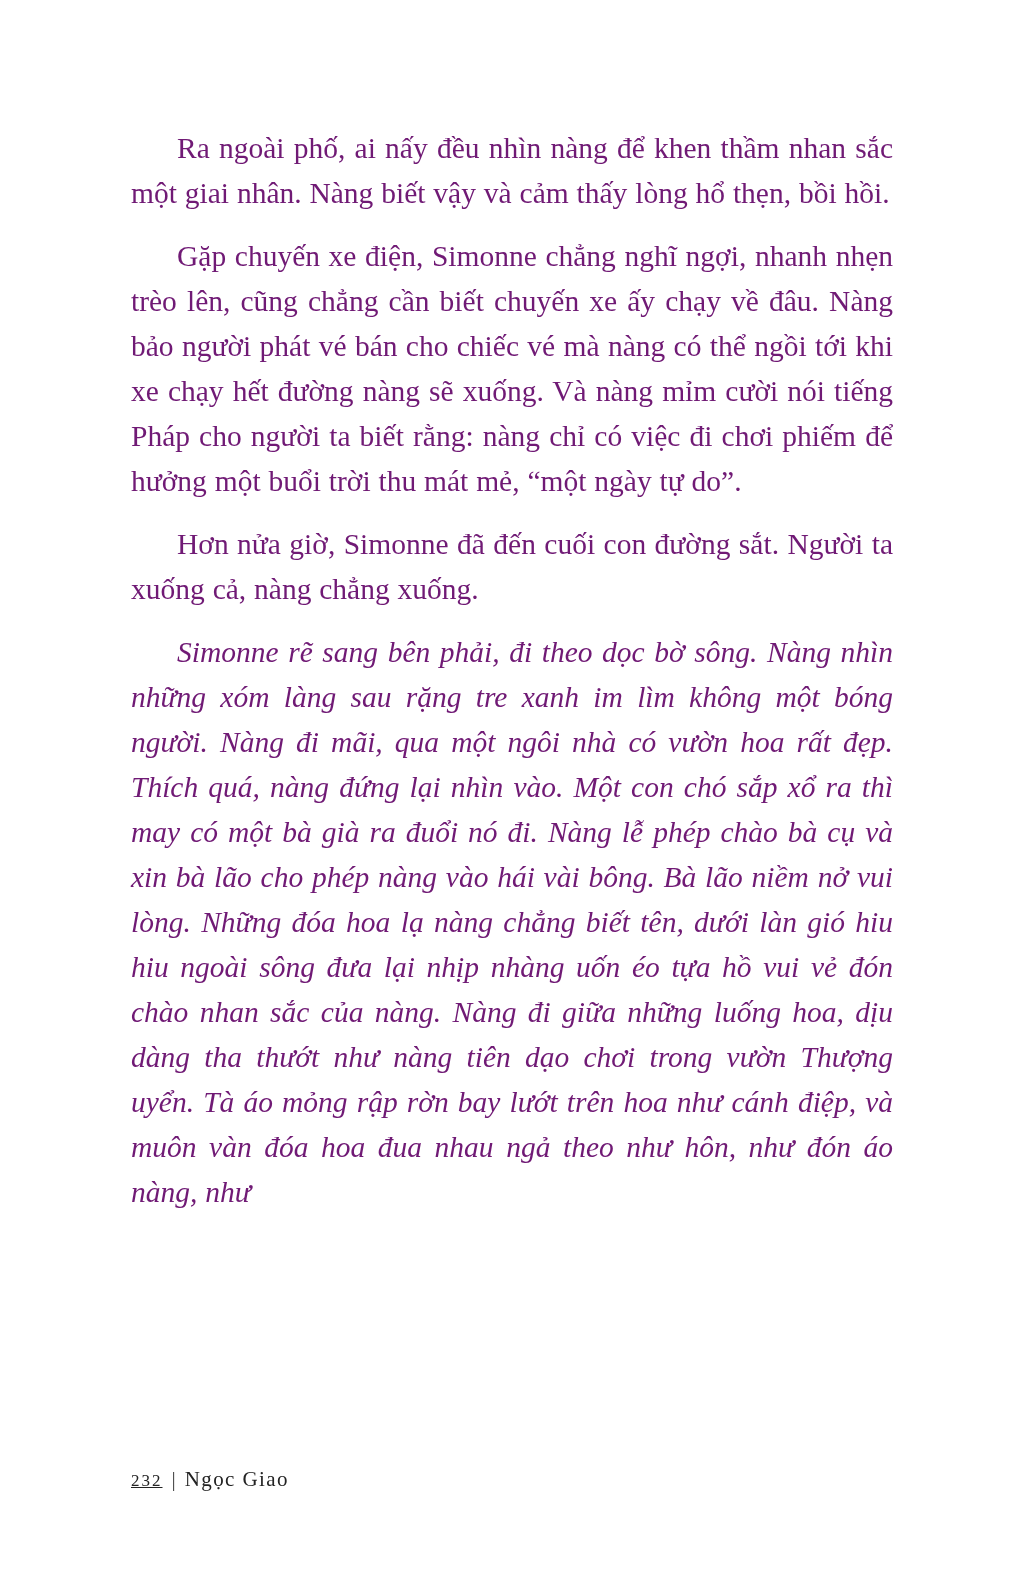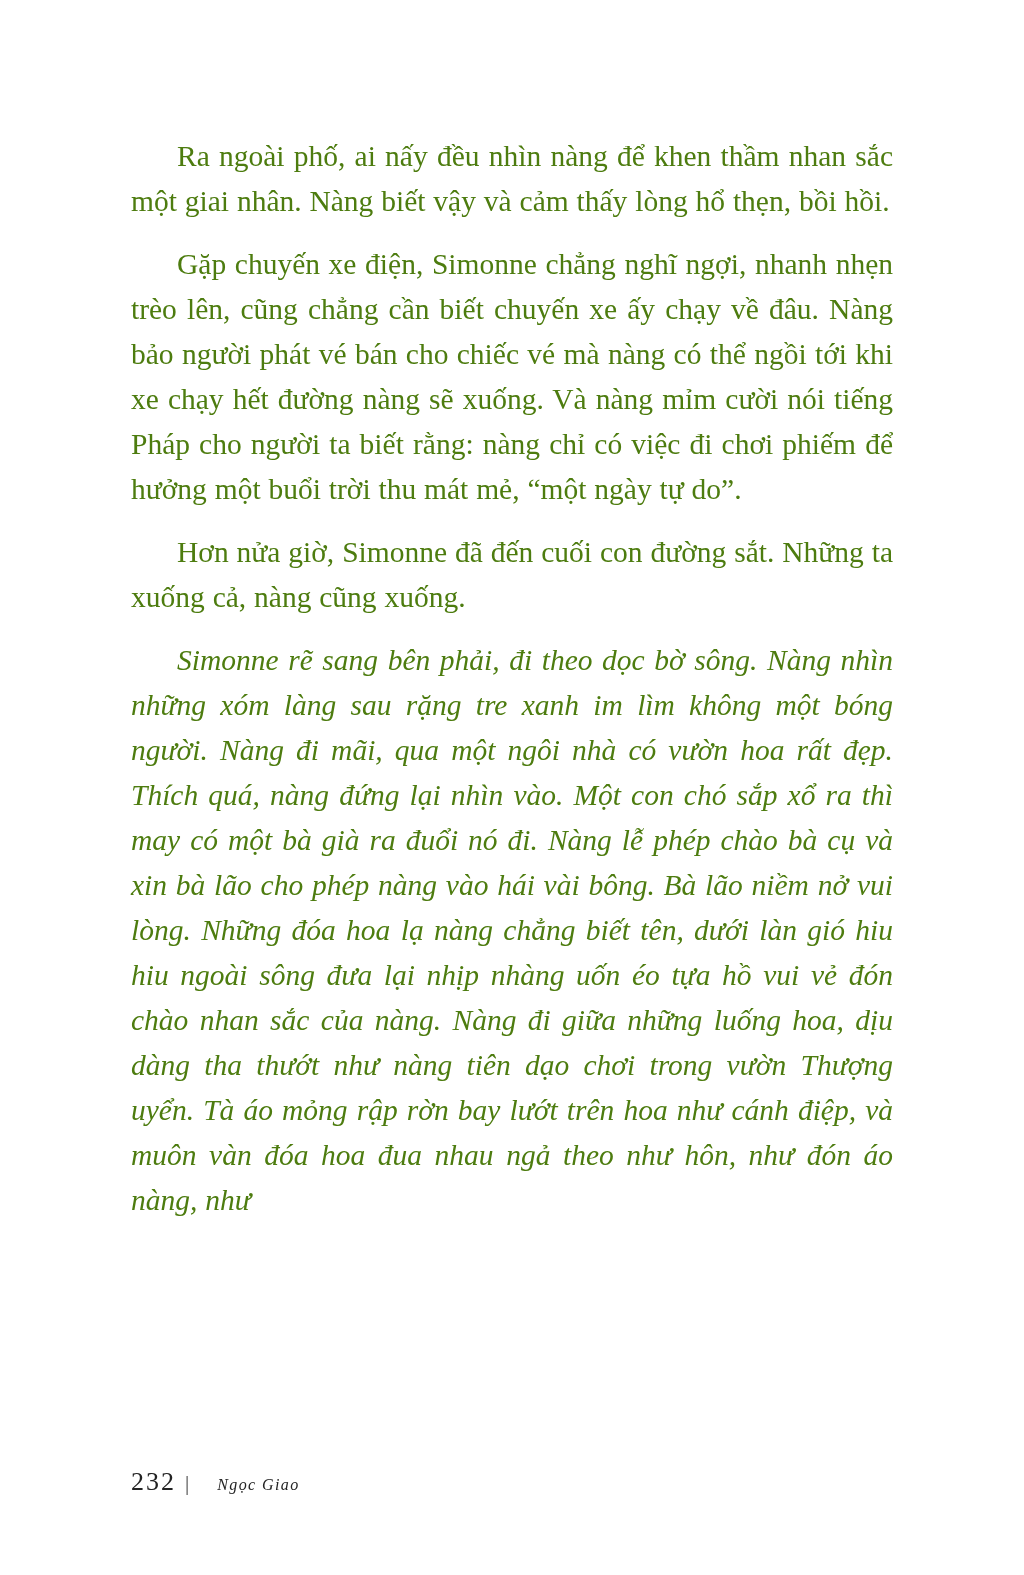--- a/index.html
+++ b/index.html
@@ -15,25 +15,25 @@
     box-sizing: border-box;
     overflow: hidden;
   }
   .text-block {
     position: absolute;
     left: 131px;
     top: 118px;
     width: 762px;
   }
   .para {
-    margin: 16px 0 18px 0;
+    margin: 8px 0 18px 0;
     font-family: "Liberation Serif", "DejaVu Serif", serif;
     font-size: 29.5px;
     line-height: 45px;
-    color: #4d7c0f;
+    color: #701a75;
     text-align: justify;
     text-indent: 46px;
     word-spacing: 0.5px;
     -webkit-hyphens: none;
     hyphens: none;
   }
   .para:last-child {
     margin-bottom: 0;
     font-style: italic;
   }
@@ -41,43 +41,42 @@
     position: absolute;
     left: 131px;
     top: 1467px;
     display: flex;
     align-items: baseline;
     gap: 9px;
     font-family: "Liberation Serif", "DejaVu Serif", serif;
     color: #232323;
   }
   .folio {
-    font-size: 26px;
+    font-size: 17px;
     letter-spacing: 2.0px;
+    text-decoration: underline;
   }
   .folio-sep {
     font-size: 21px;
     color: #444;
   }
   .author {
-    font-size: 16px;
-    font-style: italic;
+    font-size: 21px;
     letter-spacing: 1.4px;
-    margin-left: 19px;
   }
 </style>
 </head>
 <body>
 
 <div class="page">
 
   <div class="text-block">
     <p class="para">Ra ngoài phố, ai nấy đều nhìn nàng để khen thầm nhan sắc một giai nhân. Nàng biết vậy và cảm thấy lòng hổ thẹn, bồi hồi.</p>
     <p class="para">Gặp chuyến xe điện, Simonne chẳng nghĩ ngợi, nhanh nhẹn trèo lên, cũng chẳng cần biết chuyến xe ấy chạy về đâu. Nàng bảo người phát vé bán cho chiếc vé mà nàng có thể ngồi tới khi xe chạy hết đường nàng sẽ xuống. Và nàng mỉm cười nói tiếng Pháp cho người ta biết rằng: nàng chỉ có việc đi chơi phiếm để hưởng một buổi trời thu mát mẻ, “một ngày tự do”.</p>
-    <p class="para">Hơn nửa giờ, Simonne đã đến cuối con đường sắt. Những ta xuống cả, nàng cũng xuống.</p>
+    <p class="para">Hơn nửa giờ, Simonne đã đến cuối con đường sắt. Người ta xuống cả, nàng chẳng xuống.</p>
     <p class="para">Simonne rẽ sang bên phải, đi theo dọc bờ sông. Nàng nhìn những xóm làng sau rặng tre xanh im lìm không một bóng người. Nàng đi mãi, qua một ngôi nhà có vườn hoa rất đẹp. Thích quá, nàng đứng lại nhìn vào. Một con chó sắp xổ ra thì may có một bà già ra đuổi nó đi. Nàng lễ phép chào bà cụ và xin bà lão cho phép nàng vào hái vài bông. Bà lão niềm nở vui lòng. Những đóa hoa lạ nàng chẳng biết tên, dưới làn gió hiu hiu ngoài sông đưa lại nhịp nhàng uốn éo tựa hồ vui vẻ đón chào nhan sắc của nàng. Nàng đi giữa những luống hoa, dịu dàng tha thướt như nàng tiên dạo chơi trong vườn Thượng uyển. Tà áo mỏng rập rờn bay lướt trên hoa như cánh điệp, và muôn vàn đóa hoa đua nhau ngả theo như hôn, như đón áo nàng, như</p>
   </div>
 
   <div class="footer">
     <span class="folio">232</span>
     <span class="folio-sep">|</span>
     <span class="author">Ngọc Giao</span>
   </div>
 
 </div>

